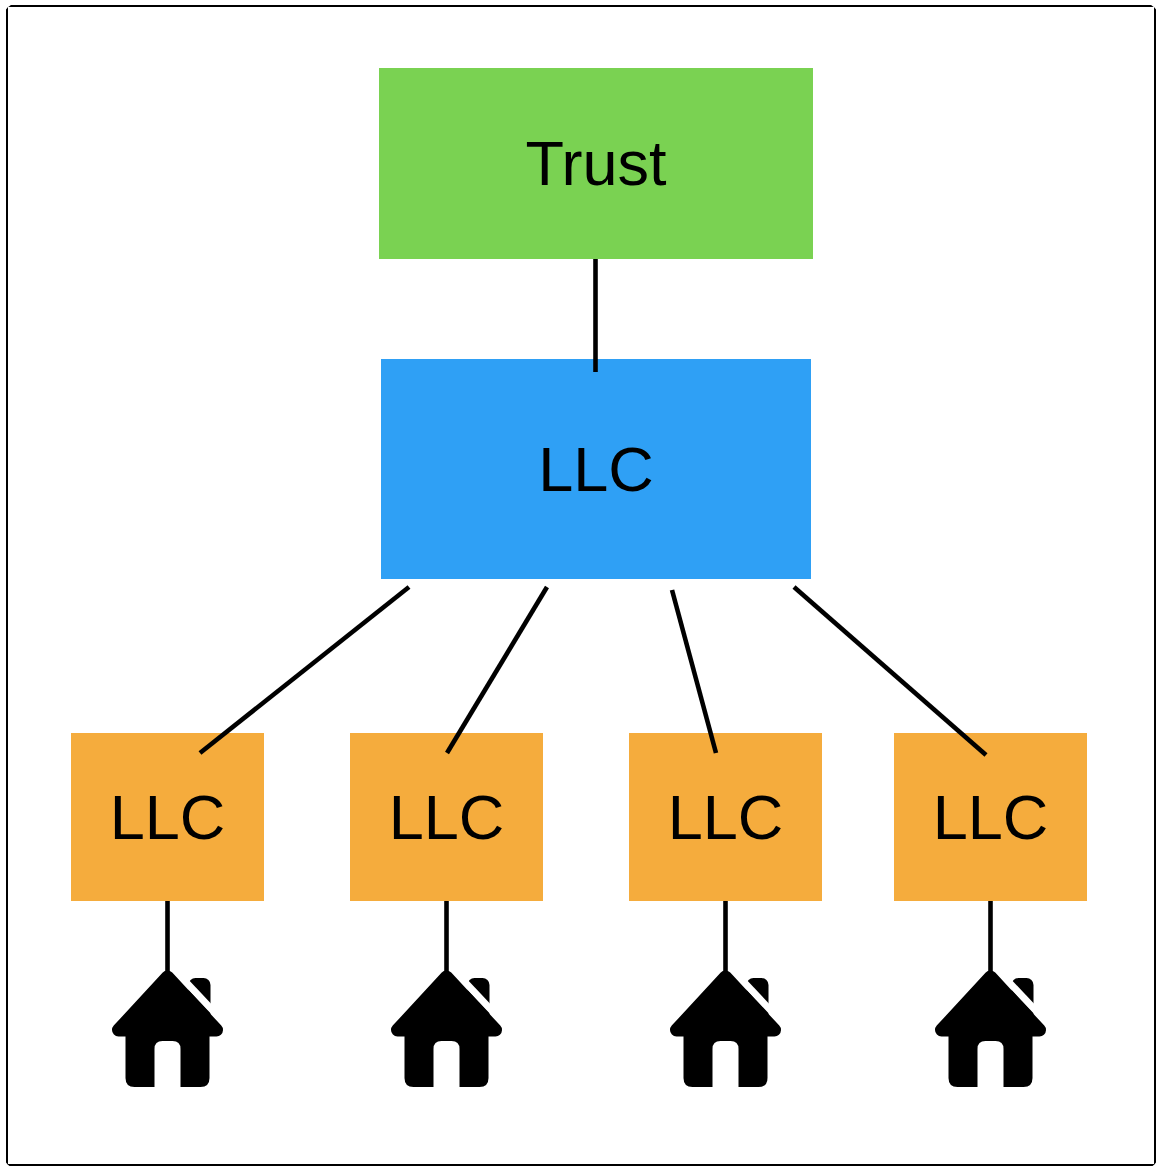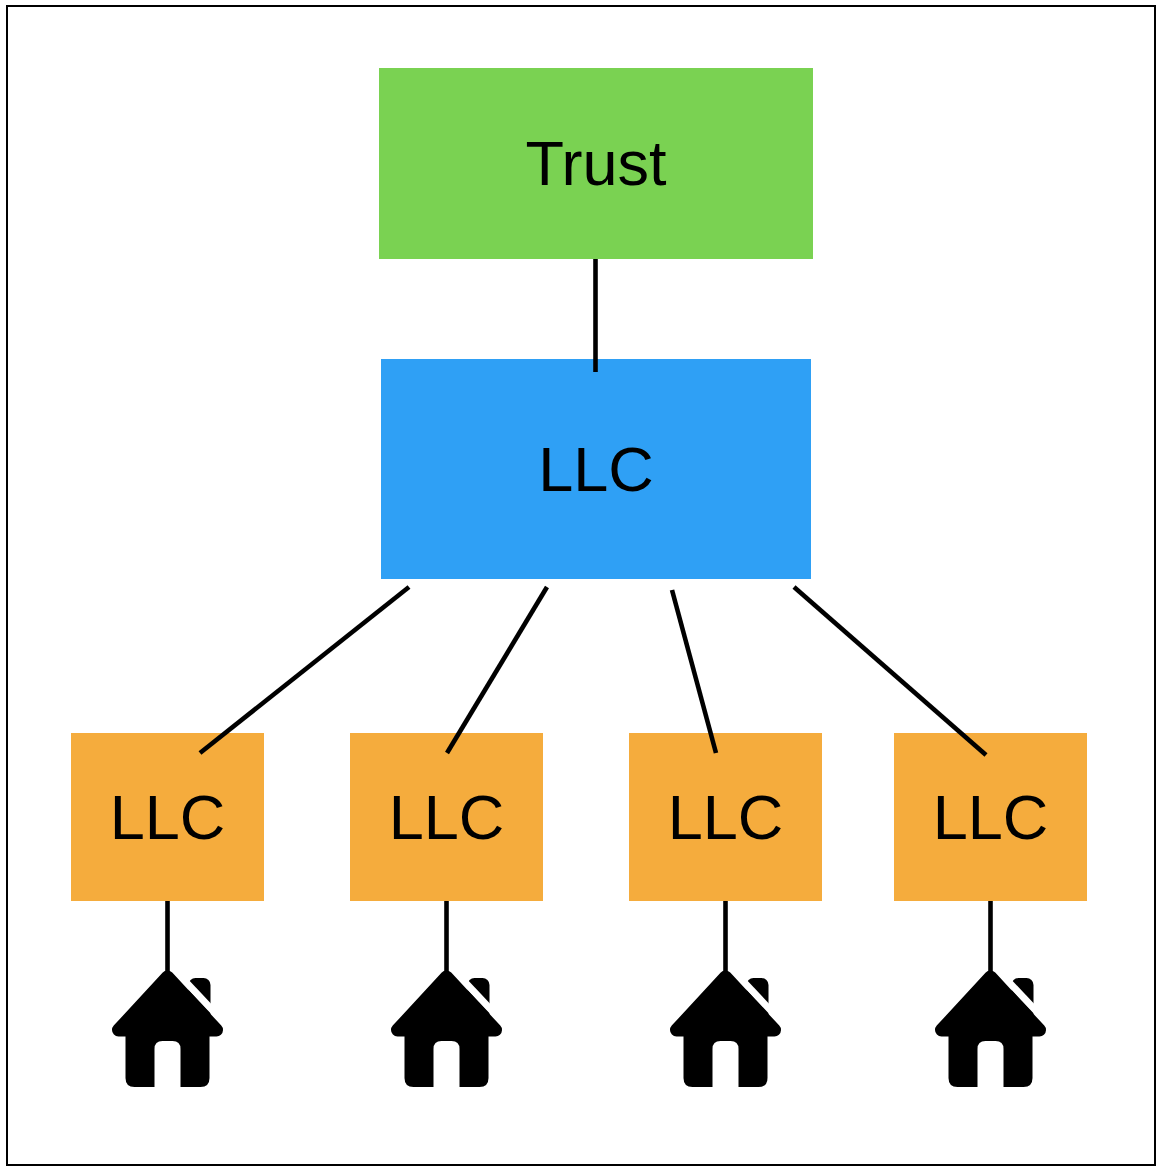--- a/index.html
+++ b/index.html
@@ -7,20 +7,21 @@
     padding: 0;
     background: #ffffff;
     font-family: "Liberation Sans", sans-serif;
   }
   .canvas {
     position: relative;
     width: 1162px;
     height: 1172px;
     background: #ffffff;
     overflow: hidden;
+    border-radius: 26px;
   }
   .frame {
     position: absolute;
     left: 6px;
     top: 5px;
     right: 6px;
     bottom: 6px;
     border: 2px solid #000000;
     pointer-events: none;
   }

